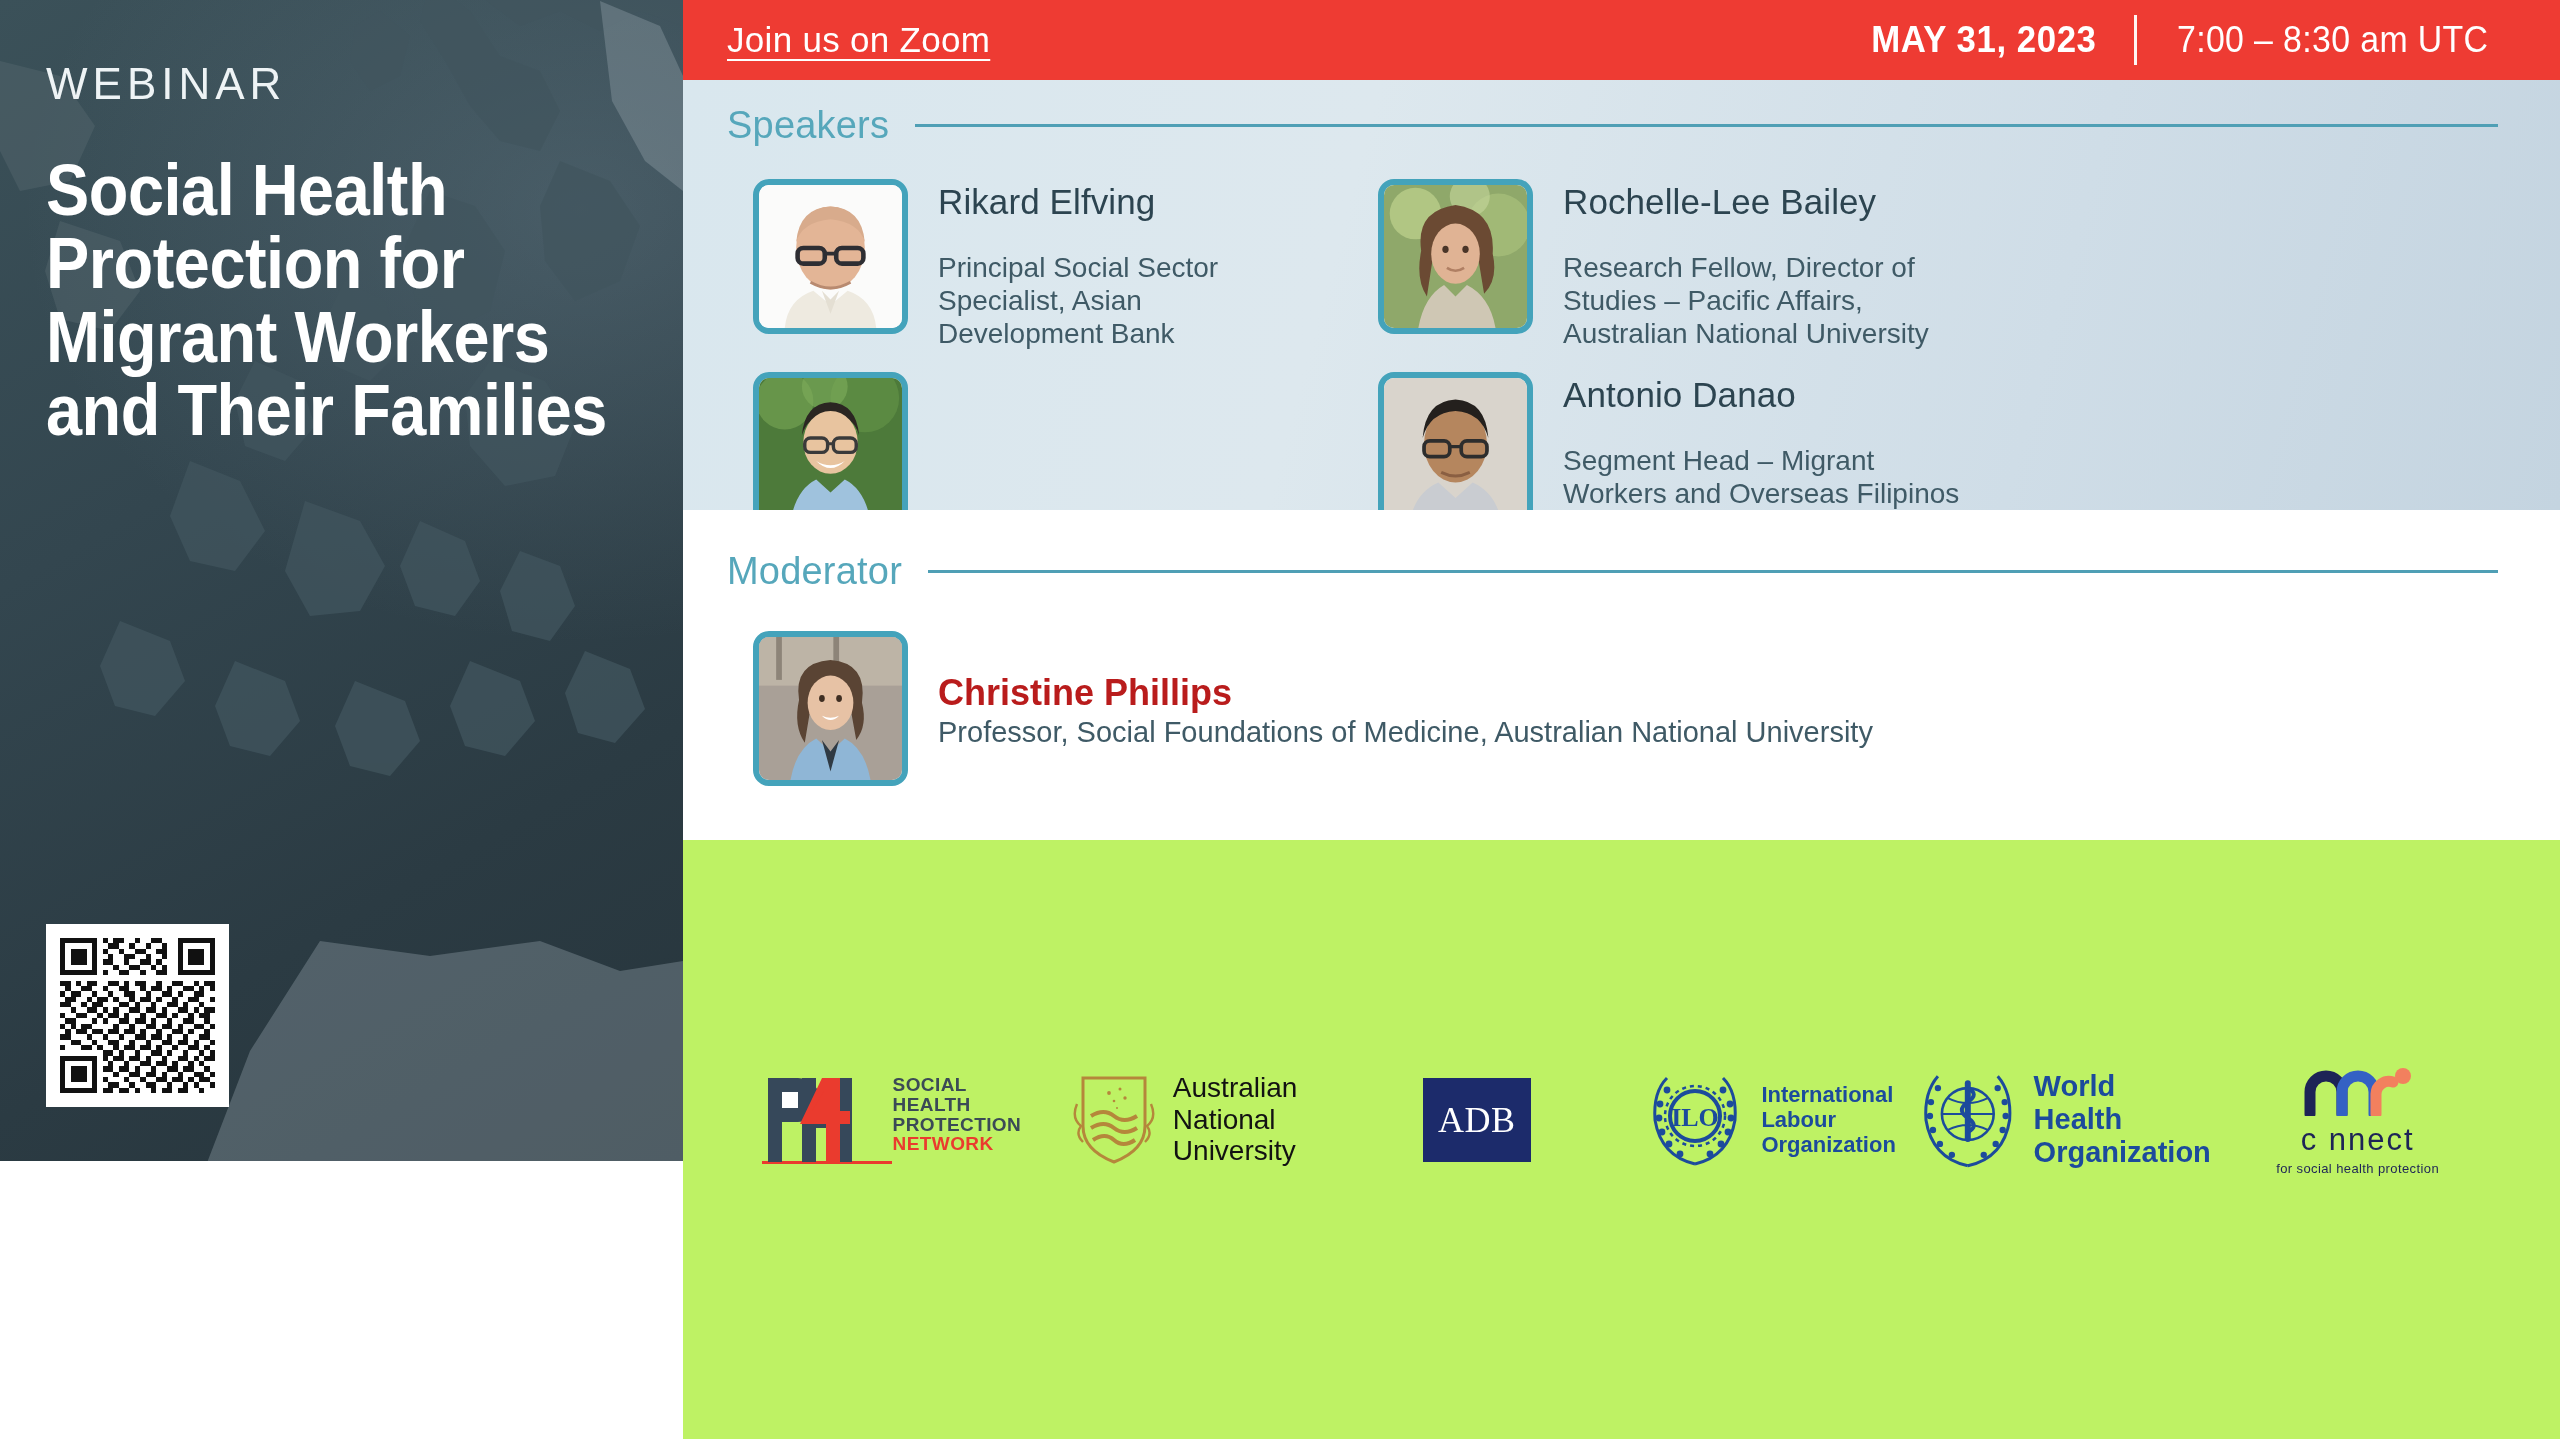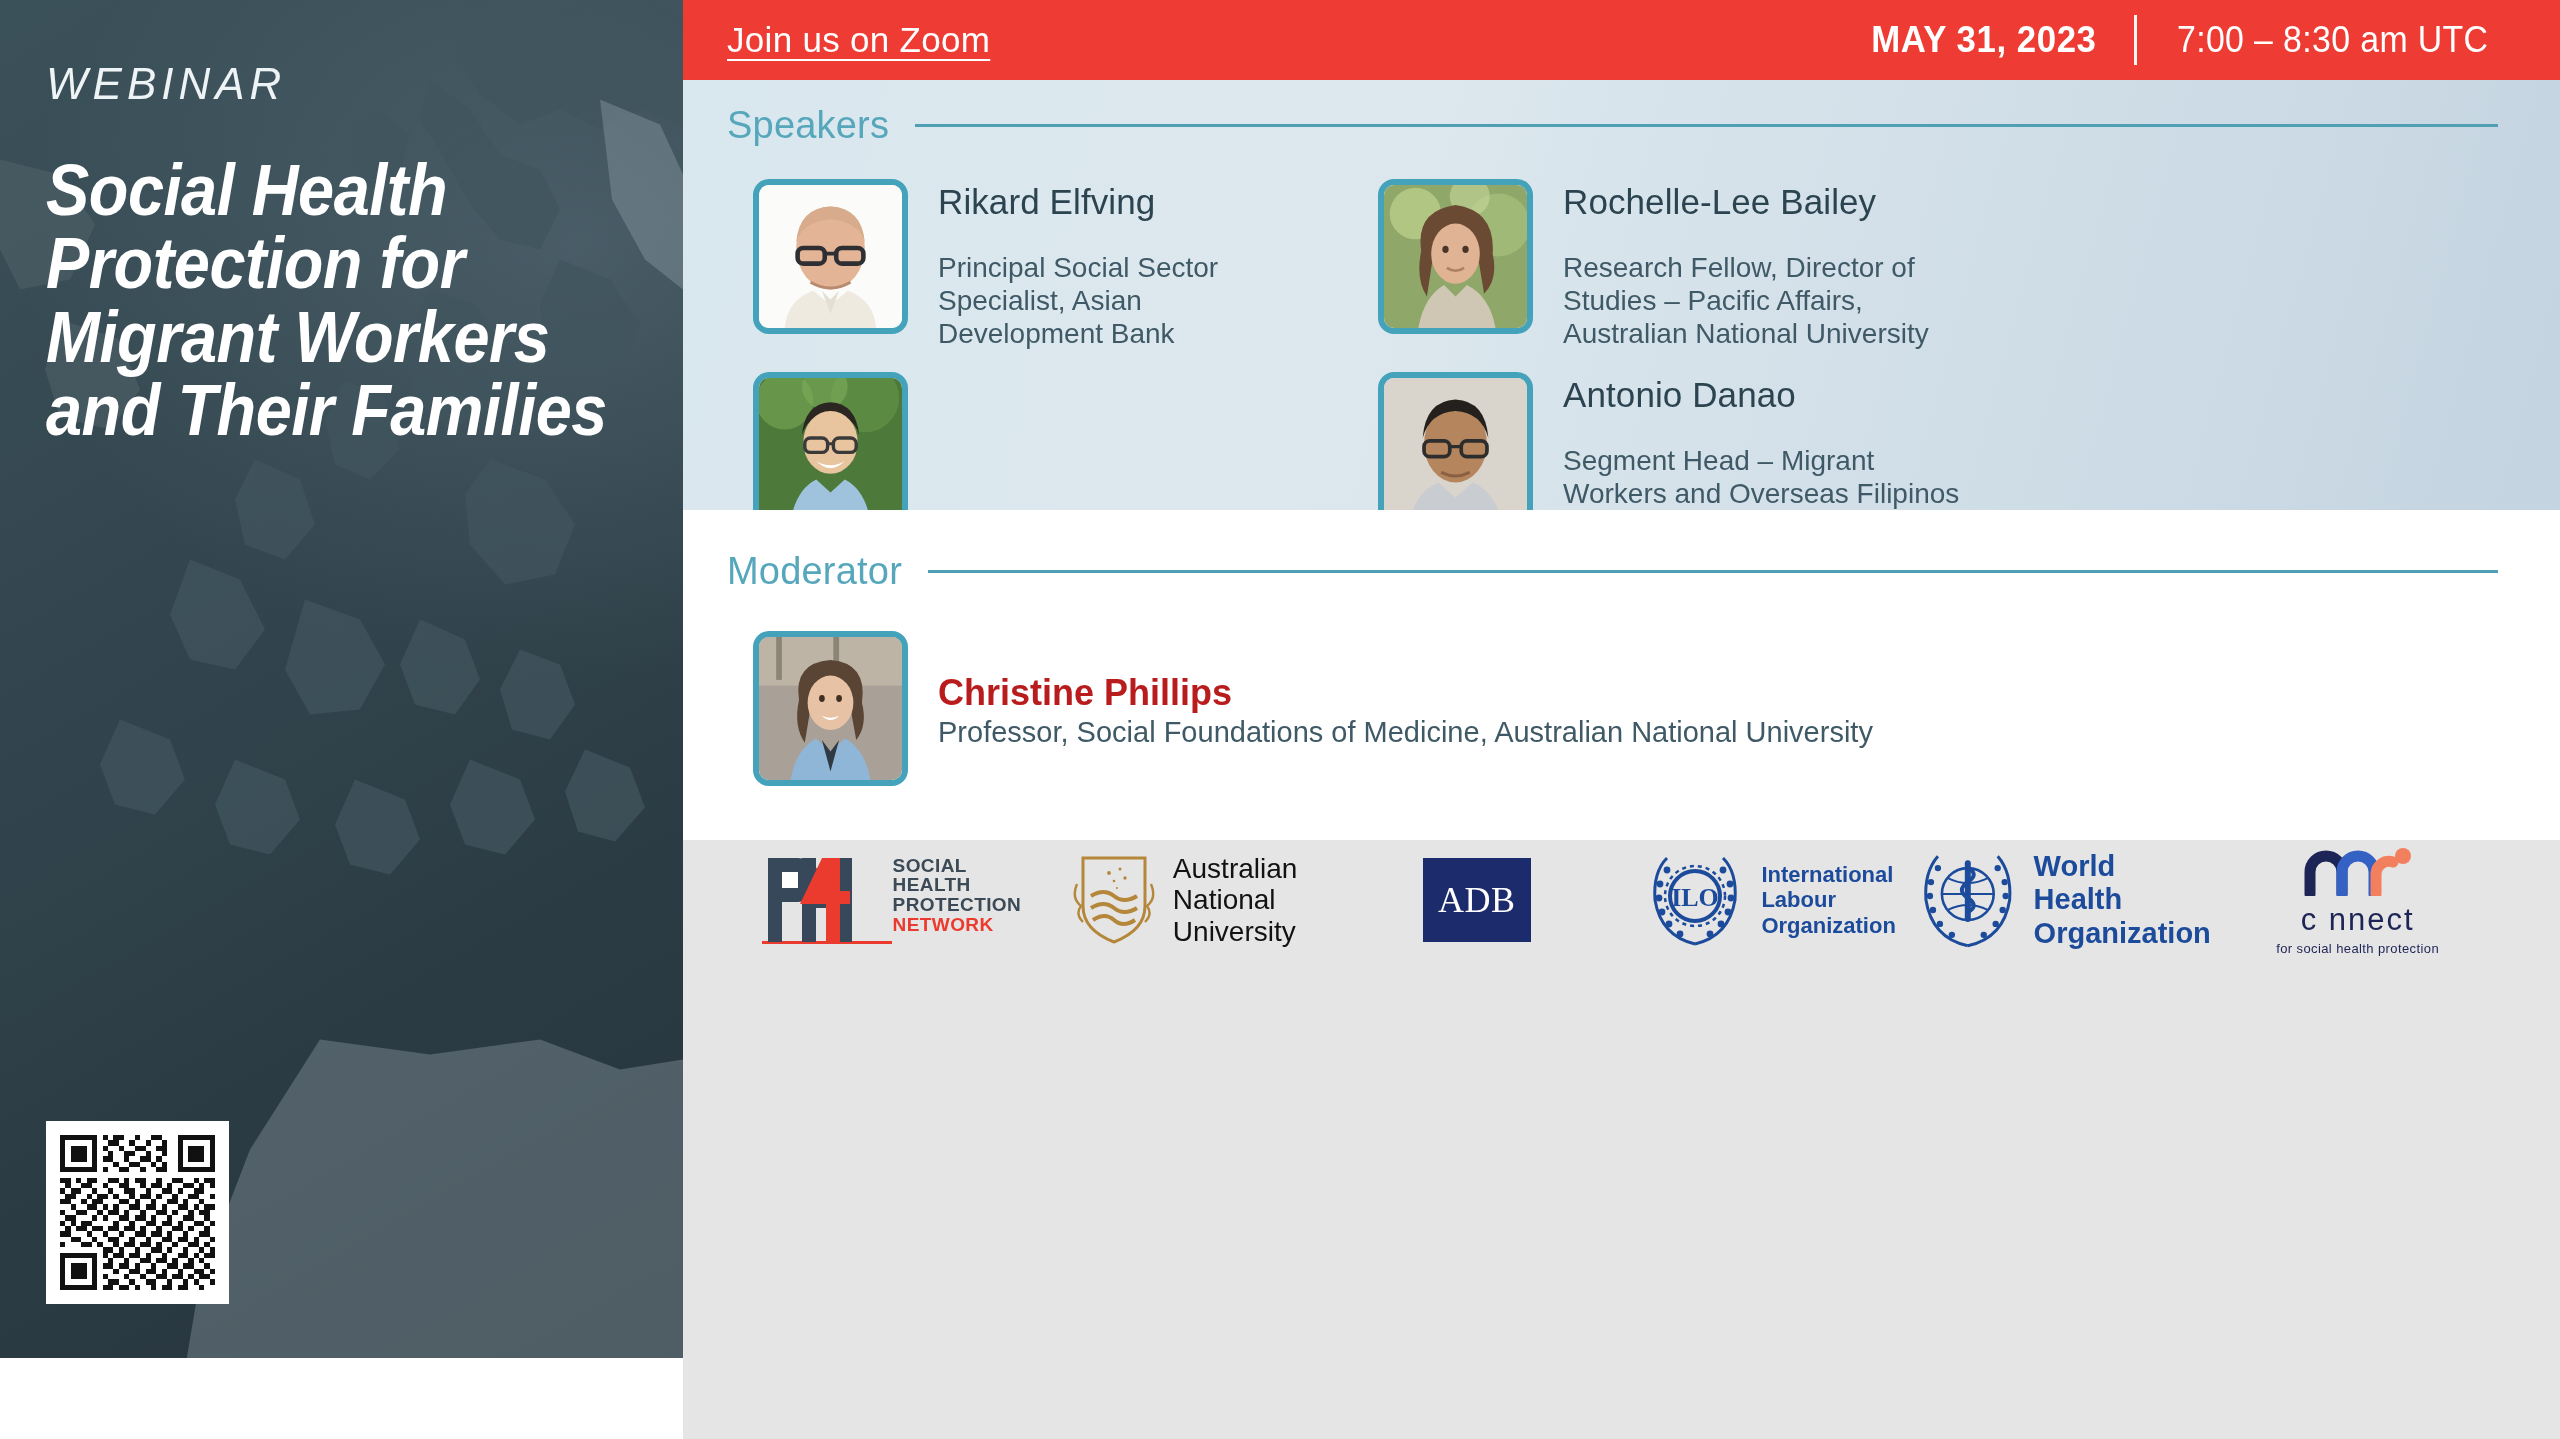--- a/index.html
+++ b/index.html
@@ -11,27 +11,26 @@
   #poster {
     position:relative;
     width:2560px; height:1439px;
     display:flex;
     overflow:hidden;
   }
 
   
   .left-panel {
     position:relative;
-    width:683px; height:1358px;
+    width:683px; height:1161px;
     background:
       radial-gradient(ellipse 900px 700px at 85% 18%, rgba(120,142,155,0.30), rgba(120,142,155,0) 62%),
       linear-gradient(150deg,#3b5159 0%,#33464f 38%,#2b3b43 72%,#27353c 100%);
     overflow:hidden;
     flex:0 0 683px;
-    font-style:italic;
   }
   .map-svg { position:absolute; inset:0; width:100%; height:100%; }
   .left-inner {
     position:relative; z-index:3;
     padding:62px 46px 0 46px;
     height:100%;
     display:flex; flex-direction:column;
   }
   .kicker {
     font-size:44px; letter-spacing:5px; color:#eef3f5;
@@ -155,22 +154,22 @@
   .mod-frame svg { display:block; width:100%; height:100%; }
   .mod-text { padding-top:6px; }
   .mod-name {
     font-family:"Liberation Sans Narrow","Liberation Sans", sans-serif;
     font-size:36px; font-weight:700; color:#b91c1c; line-height:1.1; margin-bottom:2px;
   }
   .mod-role { font-size:29px; color:#3f5a66; line-height:1.2; }
 
   
   .logo-bar {
-    flex:1; background:#e5e5e5;
-    display:flex; 
+    flex:1; background:#bef264;
+    display:flex; align-items:center;
     padding:0 56px 40px 62px;
     gap:0;
   }
   .logo-slot {
     flex:1; display:flex; align-items:center; justify-content:center;
     height:120px;
   }
 
   
   .p4h { display:flex; align-items:center; gap:13px; }

